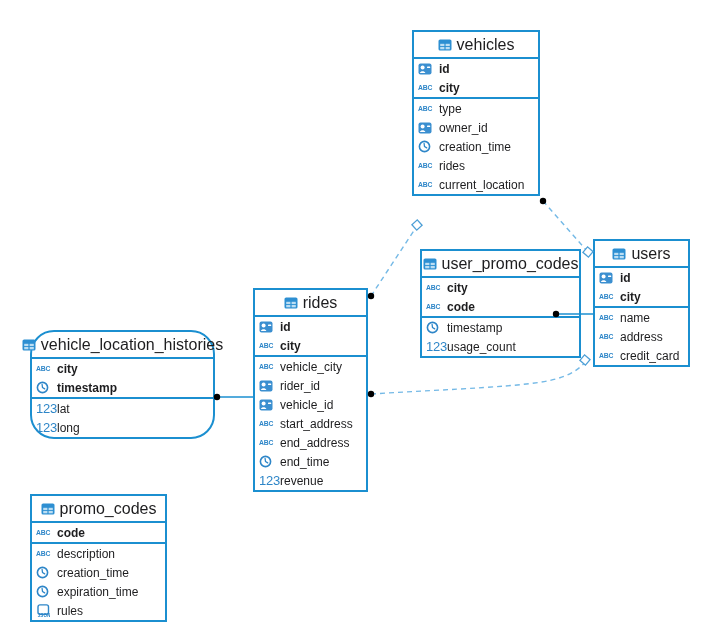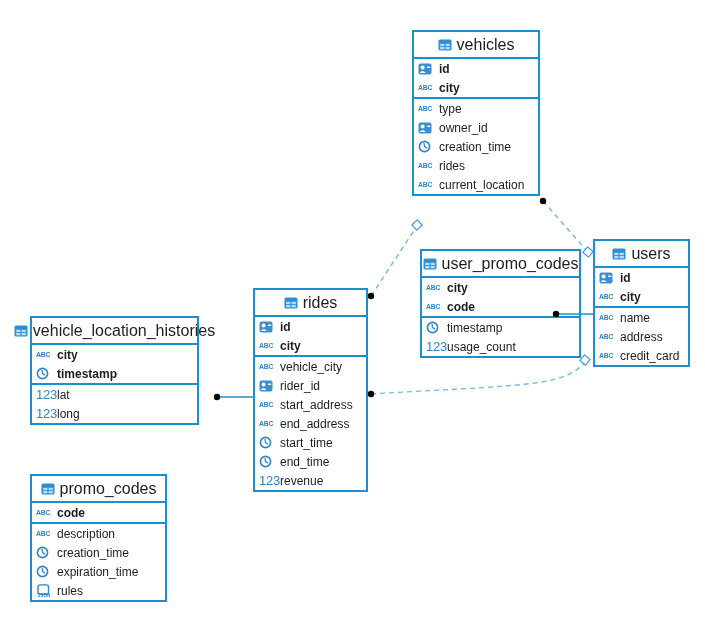--- a/index.html
+++ b/index.html
@@ -239,53 +239,55 @@
           <svg class="tic" width="14" height="12" viewBox="0 0 14 12">
             <rect x="0.5" y="0.5" width="13" height="11" rx="2" fill="#3b8fd0"></rect>
             <circle cx="4.6" cy="4.4" r="2" fill="#fff"></circle>
             <path d="M1.8 10 C2.6 7.6 6.6 7.6 7.4 10 Z" fill="#fff"></path>
             <rect x="9" y="3.6" width="3.2" height="1.5" rx="0.6" fill="#fff"></rect>
           </svg>
         </span>
         <span class="lbl">rider_id</span>
       </div>
     <div class="row">
+        <span class="ticon">
+          <svg class="tic" width="14" height="12" viewBox="0 0 14 12">
+            <rect x="0.5" y="0.5" width="13" height="11" rx="2" fill="#3b8fd0"></rect>
+            <circle cx="4.6" cy="4.4" r="2" fill="#fff"></circle>
+            <path d="M1.8 10 C2.6 7.6 6.6 7.6 7.4 10 Z" fill="#fff"></path>
+            <rect x="9" y="3.6" width="3.2" height="1.5" rx="0.6" fill="#fff"></rect>
+          </svg>
+        </span>
+        <span class="lbl">vehicle_id</span>
+      </div>
+    <div class="row">
         <span class="ticon abc">ABC</span>
         <span class="lbl">start_address</span>
       </div>
     <div class="row">
         <span class="ticon abc">ABC</span>
         <span class="lbl">end_address</span>
-      </div>
-    <div class="row">
-        <span class="ticon">
-          <svg class="tic" width="13" height="13" viewBox="0 0 13 13">
-            <circle cx="6.5" cy="6.5" r="5.1" fill="#fff" stroke="#2e86c8" stroke-width="1.6"></circle>
-            <path d="M6.5 6.5 L6.1 3.5 M6.5 6.5 L8.7 7.9" stroke="#2e86c8" stroke-width="1.3" stroke-linecap="round" fill="none"></path>
-          </svg>
-        </span>
-        <span class="lbl">start_time</span>
       </div>
     <div class="row">
         <span class="ticon">
           <svg class="tic" width="13" height="13" viewBox="0 0 13 13">
             <circle cx="6.5" cy="6.5" r="5.1" fill="#fff" stroke="#2e86c8" stroke-width="1.6"></circle>
             <path d="M6.5 6.5 L6.1 3.5 M6.5 6.5 L8.7 7.9" stroke="#2e86c8" stroke-width="1.3" stroke-linecap="round" fill="none"></path>
           </svg>
         </span>
         <span class="lbl">end_time</span>
       </div>
     <div class="row">
         <span class="ticon n123">123</span>
         <span class="lbl">revenue</span>
       </div>
   </div>
 </div>
 
-<div class="erd-table" style="left:30px;top:316px;width:169px;">
+<div class="erd-table" style="left:30px;top:330px;width:185px;border-radius:24px;">
   <div class="t-header">
     <span class="ticon" style="width:14px;flex:0 0 14px;">
         <svg class="tic" width="14" height="12" viewBox="0 0 14 12">
           <rect x="0.5" y="0.5" width="13" height="11" rx="1.6" fill="#2d8fd2"></rect>
           <rect x="2.2" y="4.8" width="4.2" height="2.3" fill="#bcdef3"></rect>
           <rect x="7.6" y="4.8" width="4.2" height="2.3" fill="#bcdef3"></rect>
           <rect x="2.2" y="8" width="4.2" height="2.3" fill="#bcdef3"></rect>
           <rect x="7.6" y="8" width="4.2" height="2.3" fill="#bcdef3"></rect>
         </svg>
       </span>
@@ -311,21 +313,21 @@
         <span class="ticon n123">123</span>
         <span class="lbl">lat</span>
       </div>
     <div class="row">
         <span class="ticon n123">123</span>
         <span class="lbl">long</span>
       </div>
   </div>
 </div>
 
-<div class="erd-table" style="left:30px;top:474px;width:137px;">
+<div class="erd-table" style="left:30px;top:494px;width:137px;">
   <div class="t-header">
     <span class="ticon" style="width:14px;flex:0 0 14px;">
         <svg class="tic" width="14" height="12" viewBox="0 0 14 12">
           <rect x="0.5" y="0.5" width="13" height="11" rx="1.6" fill="#2d8fd2"></rect>
           <rect x="2.2" y="4.8" width="4.2" height="2.3" fill="#bcdef3"></rect>
           <rect x="7.6" y="4.8" width="4.2" height="2.3" fill="#bcdef3"></rect>
           <rect x="2.2" y="8" width="4.2" height="2.3" fill="#bcdef3"></rect>
           <rect x="7.6" y="8" width="4.2" height="2.3" fill="#bcdef3"></rect>
         </svg>
       </span>

